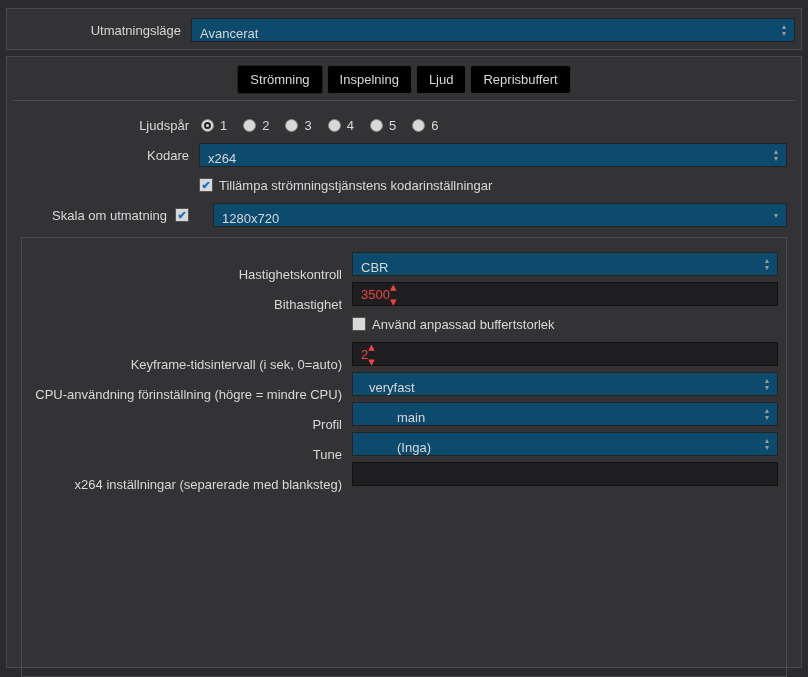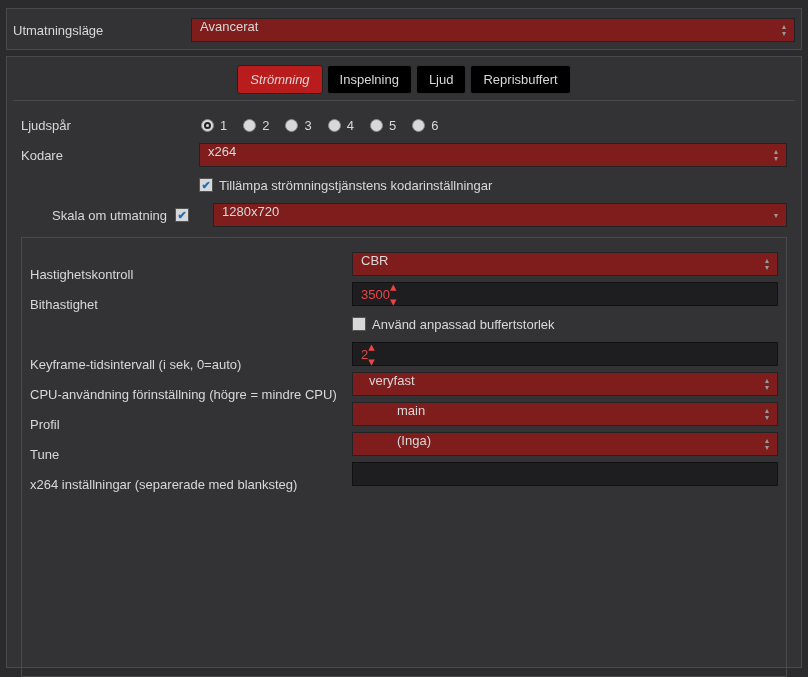--- a/index.html
+++ b/index.html
@@ -17,35 +17,35 @@
     margin: 6px;
     padding: 6px 6px;
   }
   
   .row-top {
     display: flex;
     align-items: center;
     height: 30px;
   }
   .label-right {
-    text-align: left;
+    text-align: right;
     padding-right: 10px;
     color: #d8d8d8;
     white-space: nowrap;
   }
   .w-top-label { width: 178px; }
   .w-label { width: 178px; }
   .w-label2 { width: 320px; }
   .dropdown {
     flex: 1 1 auto;
     height: 24px;
-    background: #7f1d1d;
+    background: #0c4a6e;
     border: 1px solid #232325;
     display: flex;
-    align-items: flex-start;
+    align-items: flex-end;
     padding: 0 8px;
     position: relative;
     color: #d8d8d8;
   }
   .dropdown .caret, .spin .caret {
     position: absolute;
     right: 2px; top: 0; bottom: 0;
     width: 16px;
     display: flex;
     flex-direction: column;
@@ -87,23 +87,22 @@
   }
   .tab {
     padding: 6px 12px;
     background: #000000;
     border: 1px solid #303033;
     border-radius: 3px;
     color: #d8d8d8;
     cursor: pointer;
   }
   .tab.active {
-    background: #b91c1c;
+    background: #000000;
     border-color: #222;
-    font-style: italic;
   }
   .divider {
     height: 1px;
     background: #4a4a4d;
     margin: 0 0 6px 0;
   }
   
   .form {
     padding: 4px 8px 8px 8px;
   }

